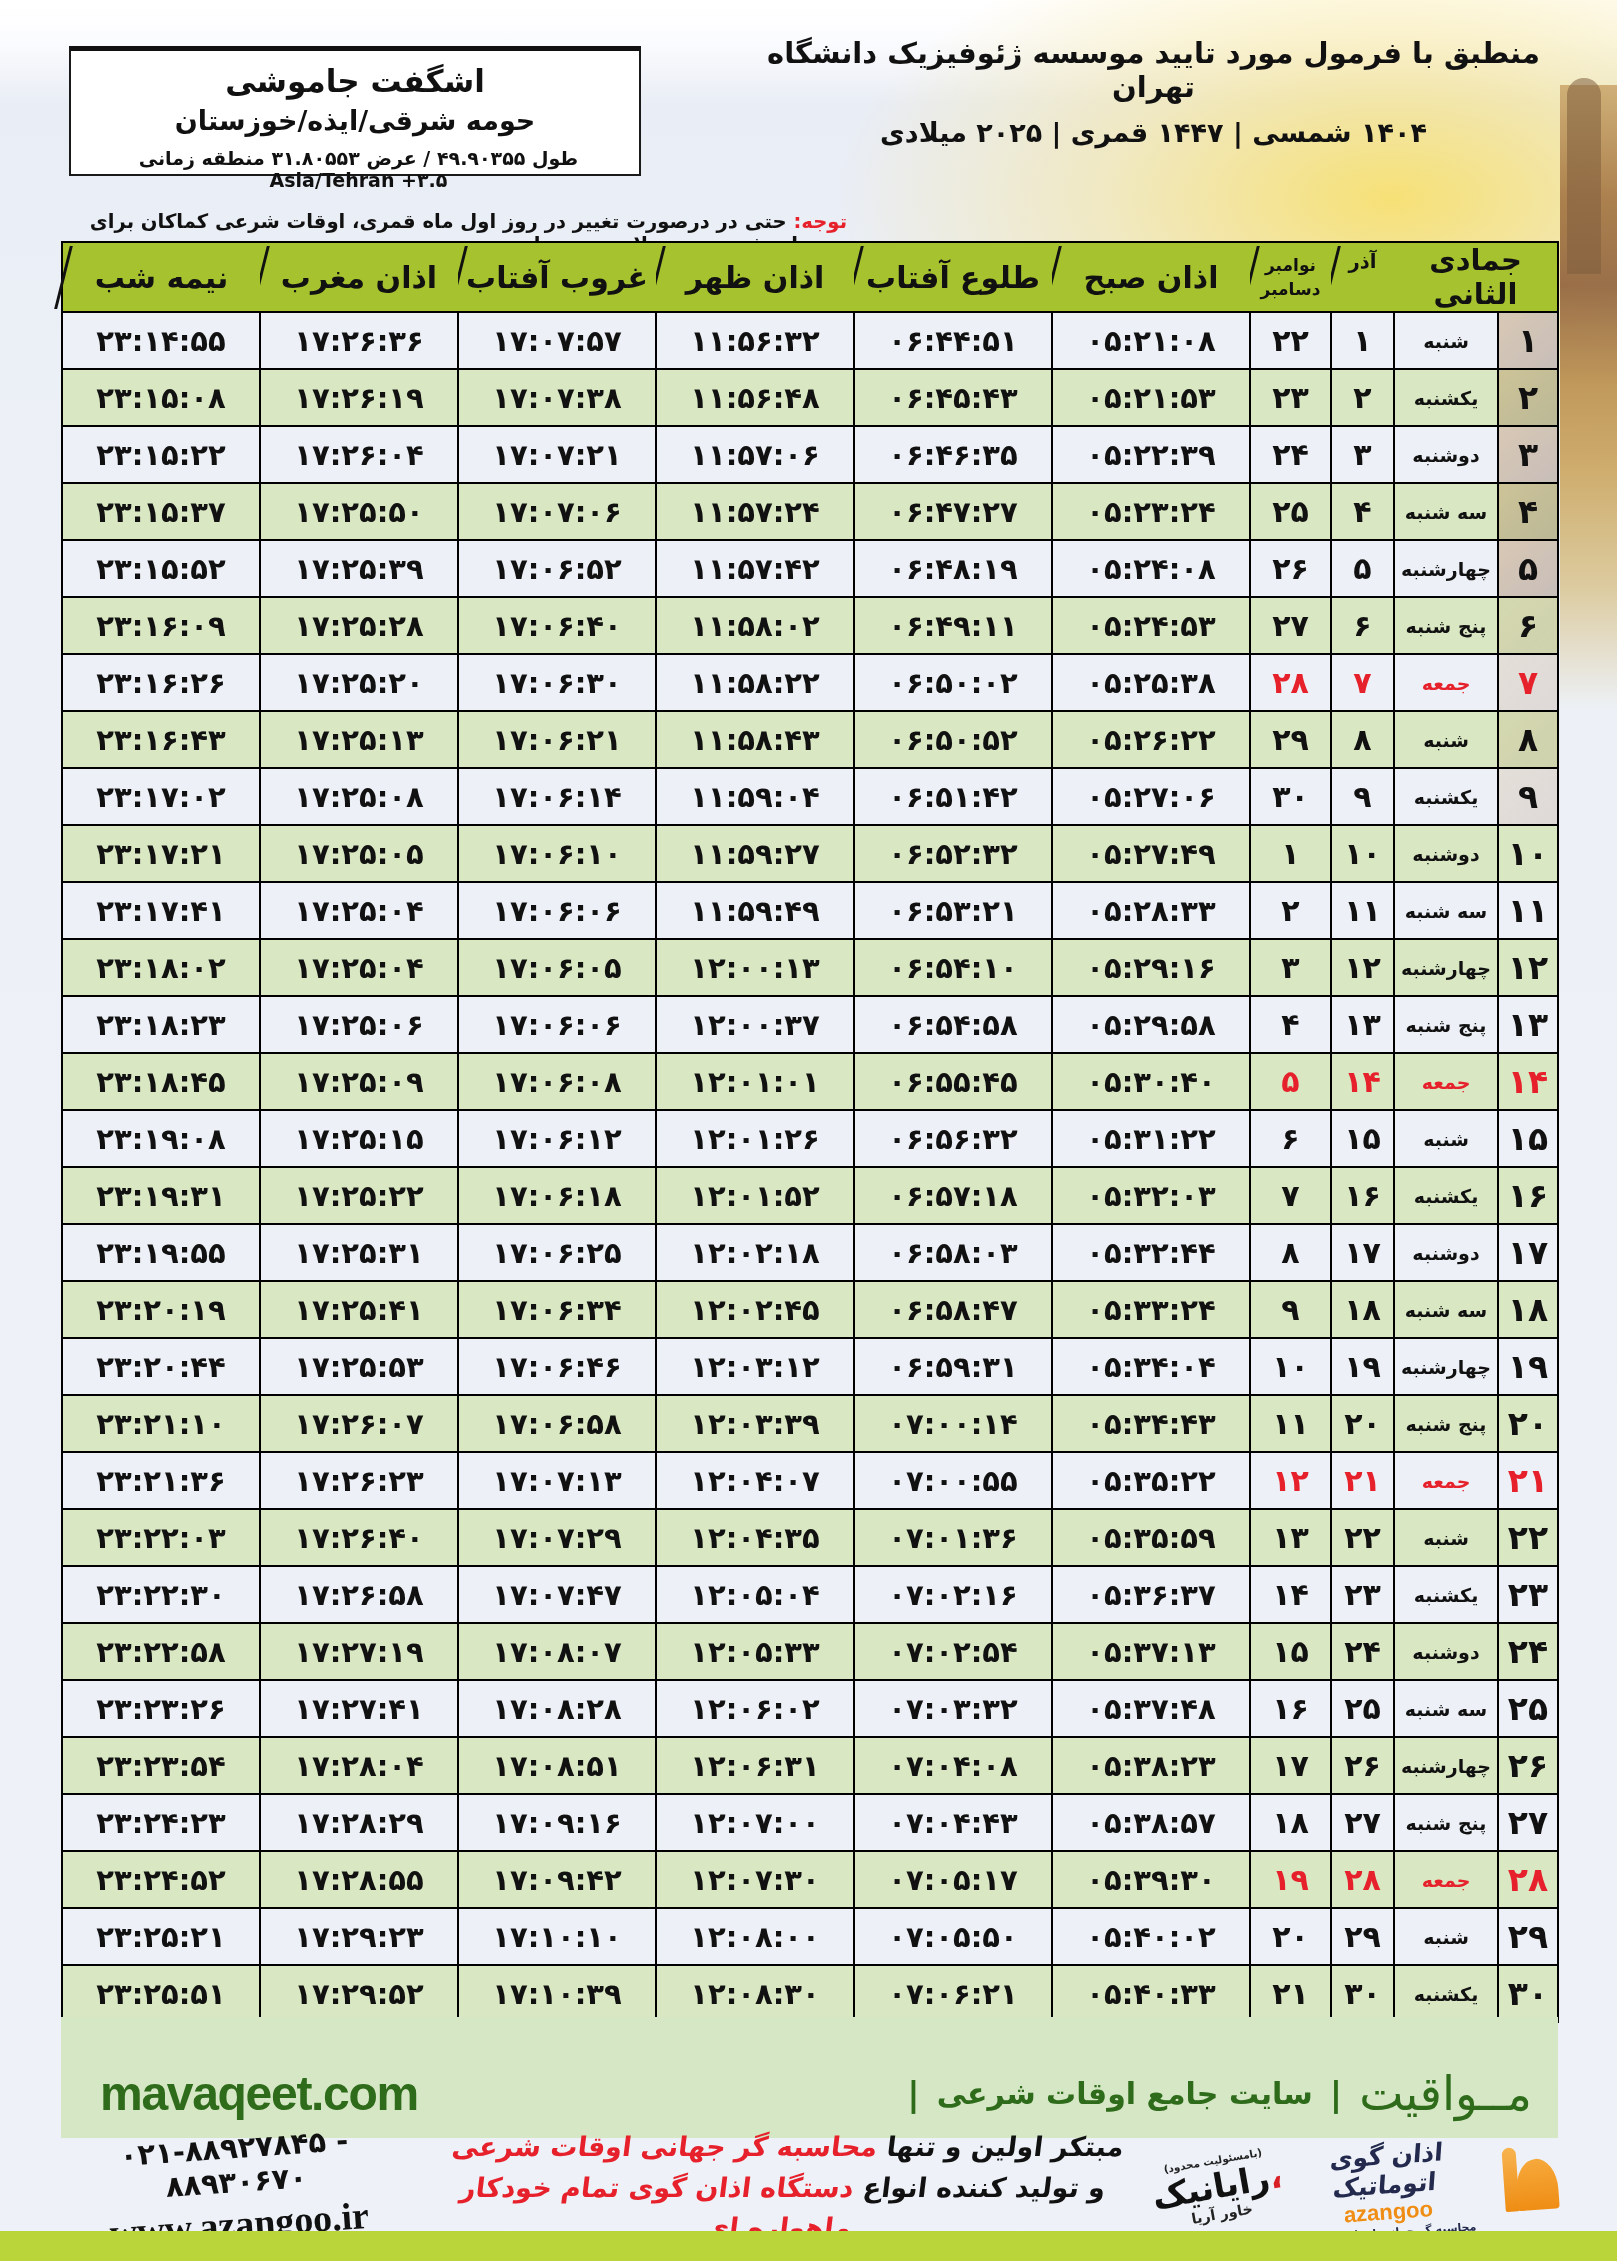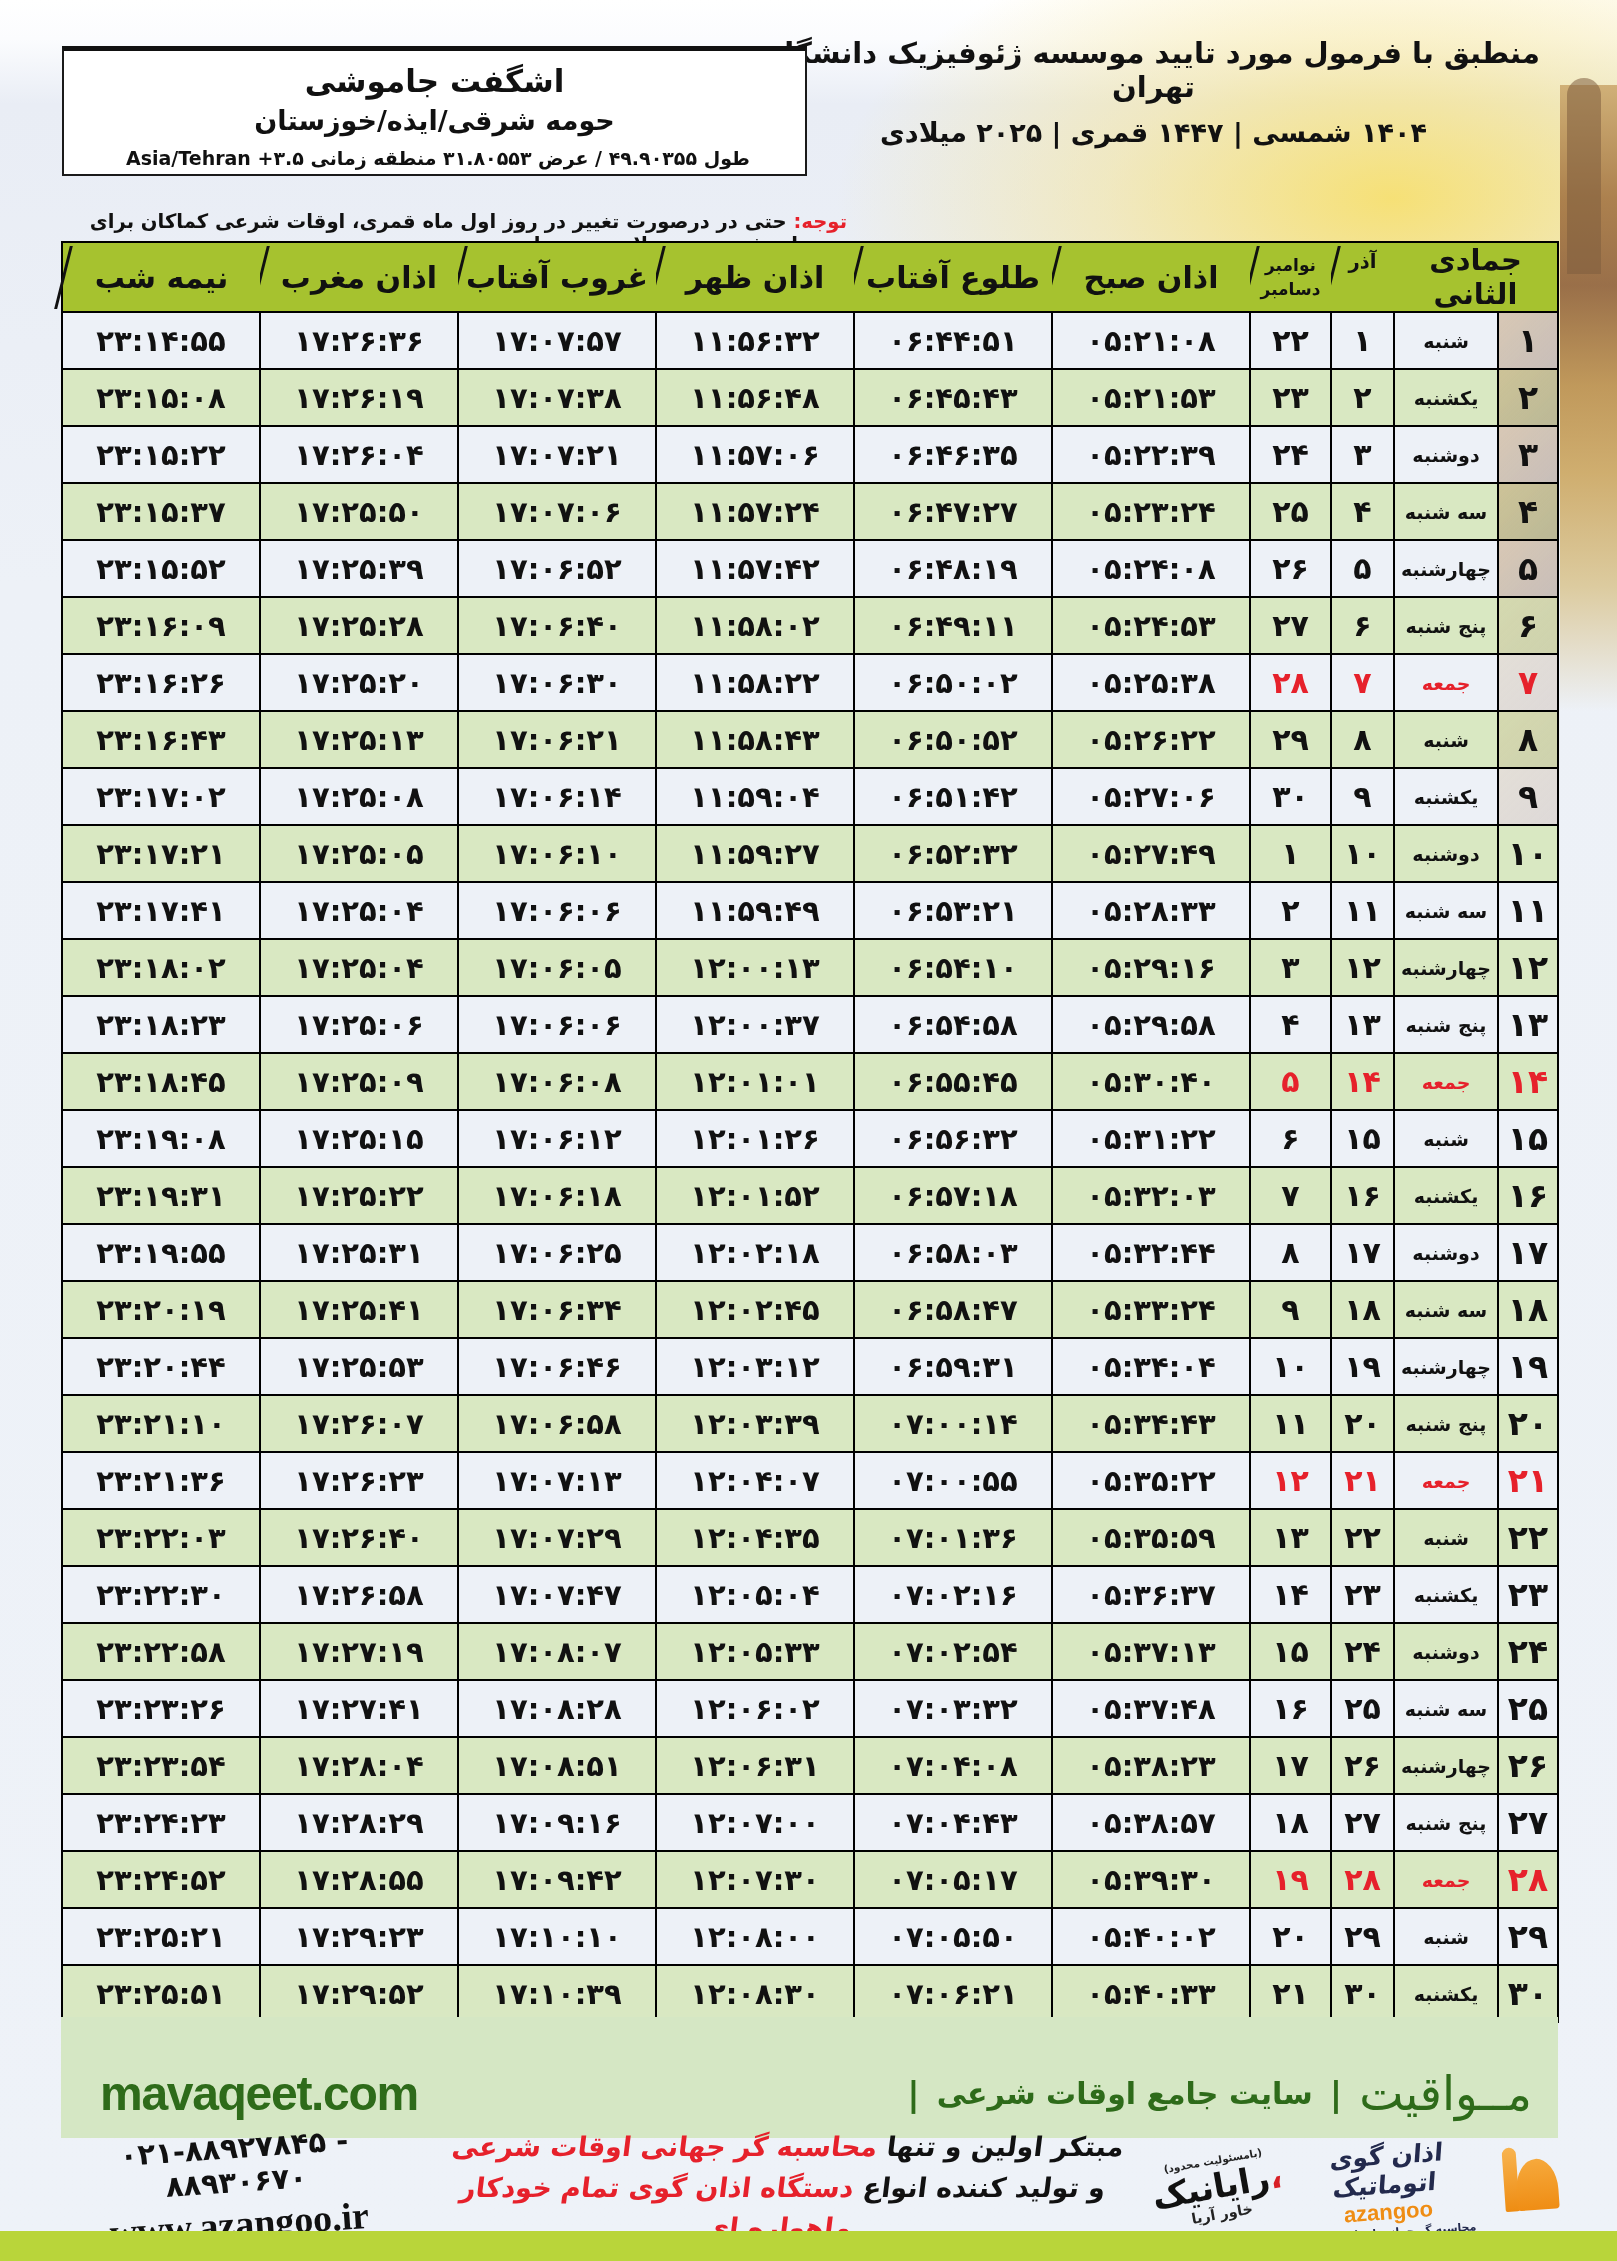--- a/index.html
+++ b/index.html
@@ -14,21 +14,21 @@
   .side-photo{position:absolute;top:85px;left:1561px;width:57px;height:626px;opacity:.85;
     background:linear-gradient(180deg,#caa66a 0%,#a06f3e 18%,#8a5a35 32%,#b88a45 48%,#caa257 62%,#d9c48f 80%,rgba(217,196,143,0) 100%);}
   .minaret{position:absolute;top:78px;left:1568px;width:34px;height:196px;background:#7d5c3e;opacity:.55;border-radius:17px 17px 0 0;}
 
   
   .title-block{position:absolute;top:22px;left:750px;width:809px;text-align:center;}
   .main-title{font-size:53px;font-weight:bold;letter-spacing:-0.7px;}
   .sub-title{font-size:29px;font-weight:bold;margin-top:14.4px;}
   .date-line{font-size:27px;font-weight:bold;margin-top:13px;}
 
-  .location-box{position:absolute;top:46px;left:63px;width:745px;height:130px;
+  .location-box{position:absolute;top:46px;left:70px;width:572px;height:130px;
     background:#ffffff;border:2px solid #1a1a1a;border-top:5.9px solid #111;text-align:center;box-sizing:border-box;padding-top:11.7px;}
   .loc1{font-size:31px;font-weight:bold;}
   .loc2{font-size:27px;font-weight:bold;margin-top:6.5px;}
   .loc3{font-size:19px;font-weight:bold;margin-top:10.4px;margin-left:7px;}
 
   .notice{position:absolute;top:210px;left:65px;width:783px;font-size:19.6px;font-weight:600;text-align:right;}
   .notice .red{color:#e6212b;font-weight:bold;}
 
   
   table.prayer{position:absolute;top:241px;left:62px;width:1497px;border-collapse:collapse;

